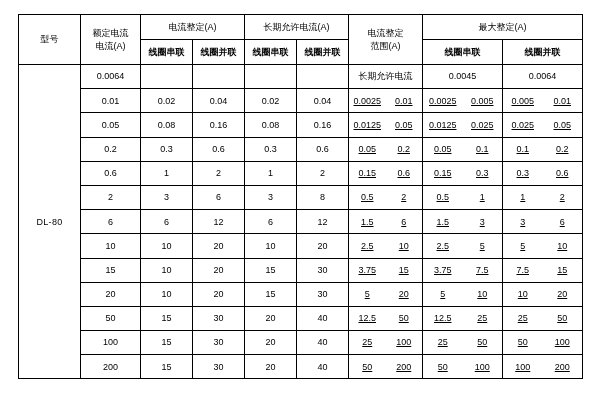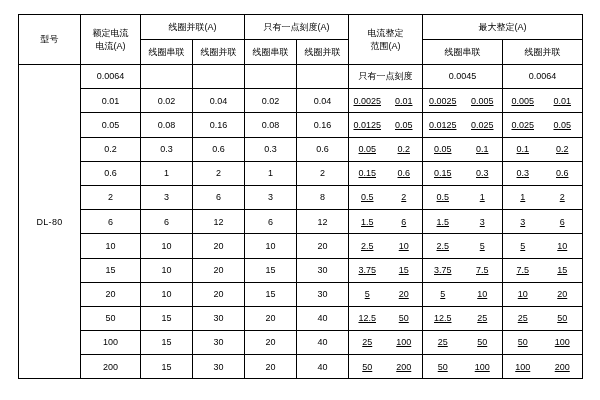--- a/index.html
+++ b/index.html
@@ -36,21 +36,21 @@
     font-size: 9px;
     color: #000;
     padding: 0;
     line-height: 1.15;
   }
   thead th {
     font-size: 9.5px;
     height: 22px;
   }
   thead tr.hdr-top th { height: 24px; }
-  thead tr.hdr-bot th { height: 24px; }
+  thead tr.hdr-bot th { height: 24px; font-weight: bold; }
   tbody td { height: 23.2px; }
 
   .model-cell {
     font-size: 10px;
     letter-spacing: 0.3px;
   }
   .twoval {
     display: flex;
     width: 100%;
     box-sizing: border-box;
@@ -88,22 +88,22 @@
       <col style="width:80px">
       <col style="width:80px">
     </colgroup>
     <thead>
       <tr class="hdr-top">
         <th rowspan="2" class="model-cell">型号</th>
         <th rowspan="2">
           <span class="stack">额定电流</span>
           <span class="stack">电流(A)</span>
         </th>
-        <th colspan="2">线圈并联(A)</th>
-        <th colspan="2">只有一点刻度(A)</th>
+        <th colspan="2">电流整定(A)</th>
+        <th colspan="2">长期允许电流(A)</th>
         <th rowspan="2">
           <span class="stack">电流整定</span>
           <span class="stack">范围(A)</span>
         </th>
         <th colspan="2">最大整定(A)</th>
       </tr>
       <tr class="hdr-bot">
         <th class="hdr-sub">线圈串联</th>
         <th class="hdr-sub">线圈并联</th>
         <th class="hdr-sub">线圈串联</th>
@@ -113,21 +113,21 @@
       </tr>
     </thead>
     <tbody id="tbody">
         <tr>
           <td rowspan="13" class="model-cell">DL-80</td>
           <td>0.0064</td>
           <td></td>
           <td></td>
           <td></td>
           <td></td>
-          <td class="note">只有一点刻度</td>
+          <td class="note">长期允许电流</td>
           <td>0.0045</td>
           <td>0.0064</td>
         </tr>
         <tr>
           <td>0.01</td>
           <td>0.02</td>
           <td>0.04</td>
           <td>0.02</td>
           <td>0.04</td>
           <td>

